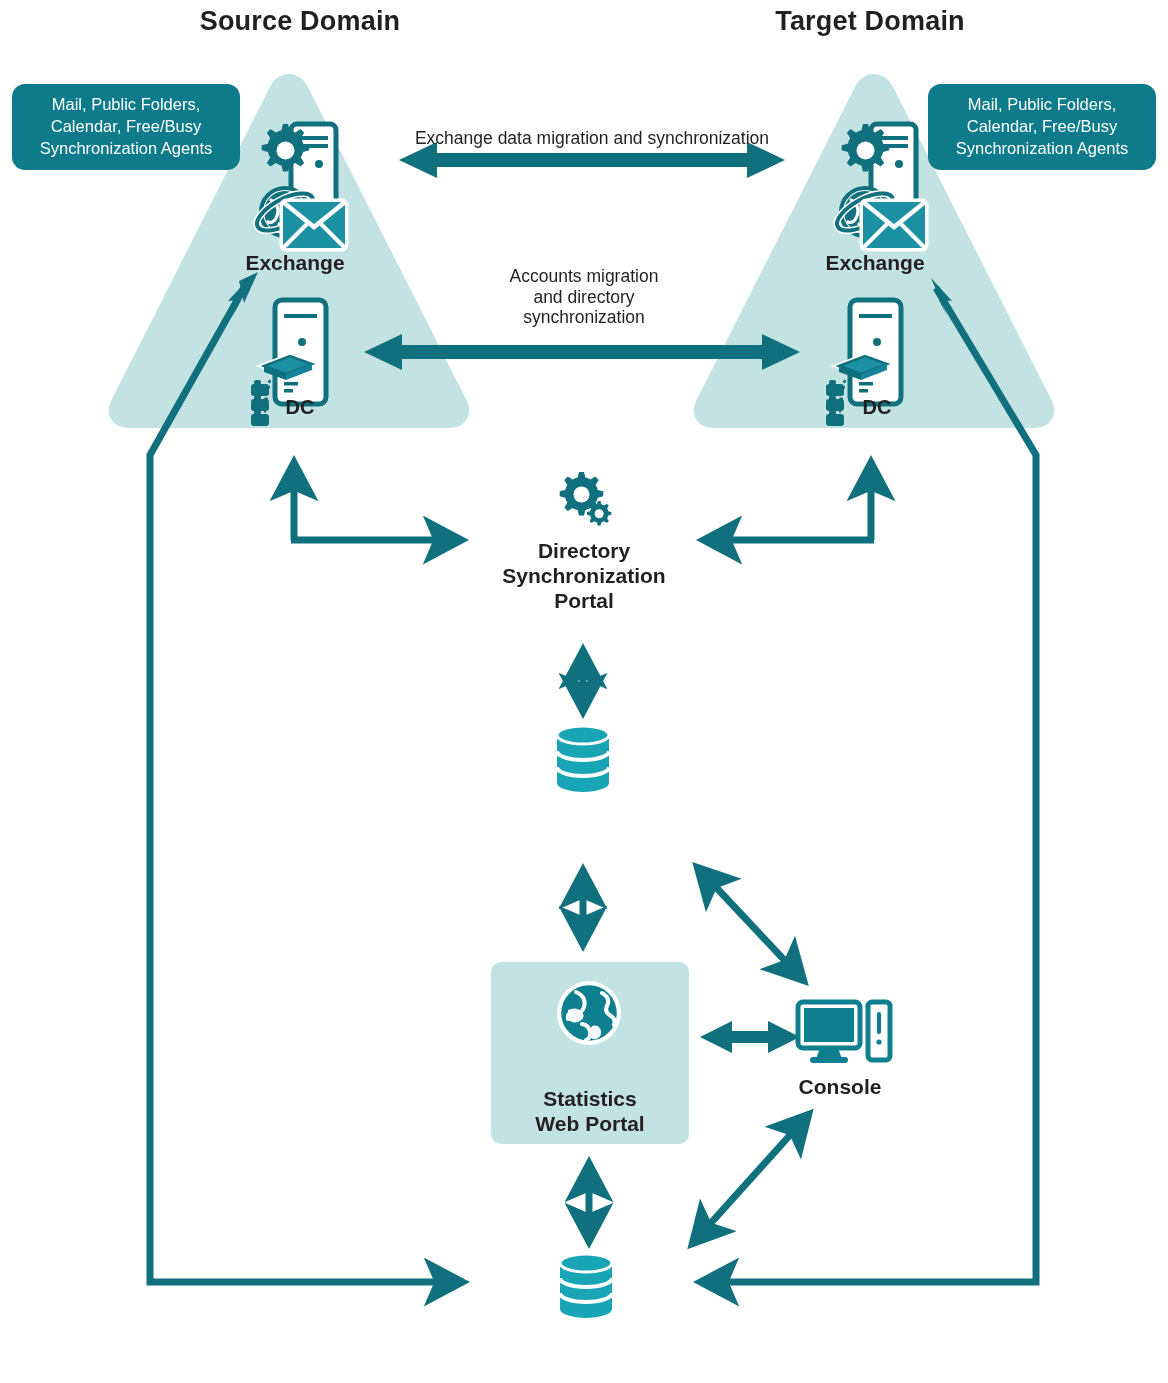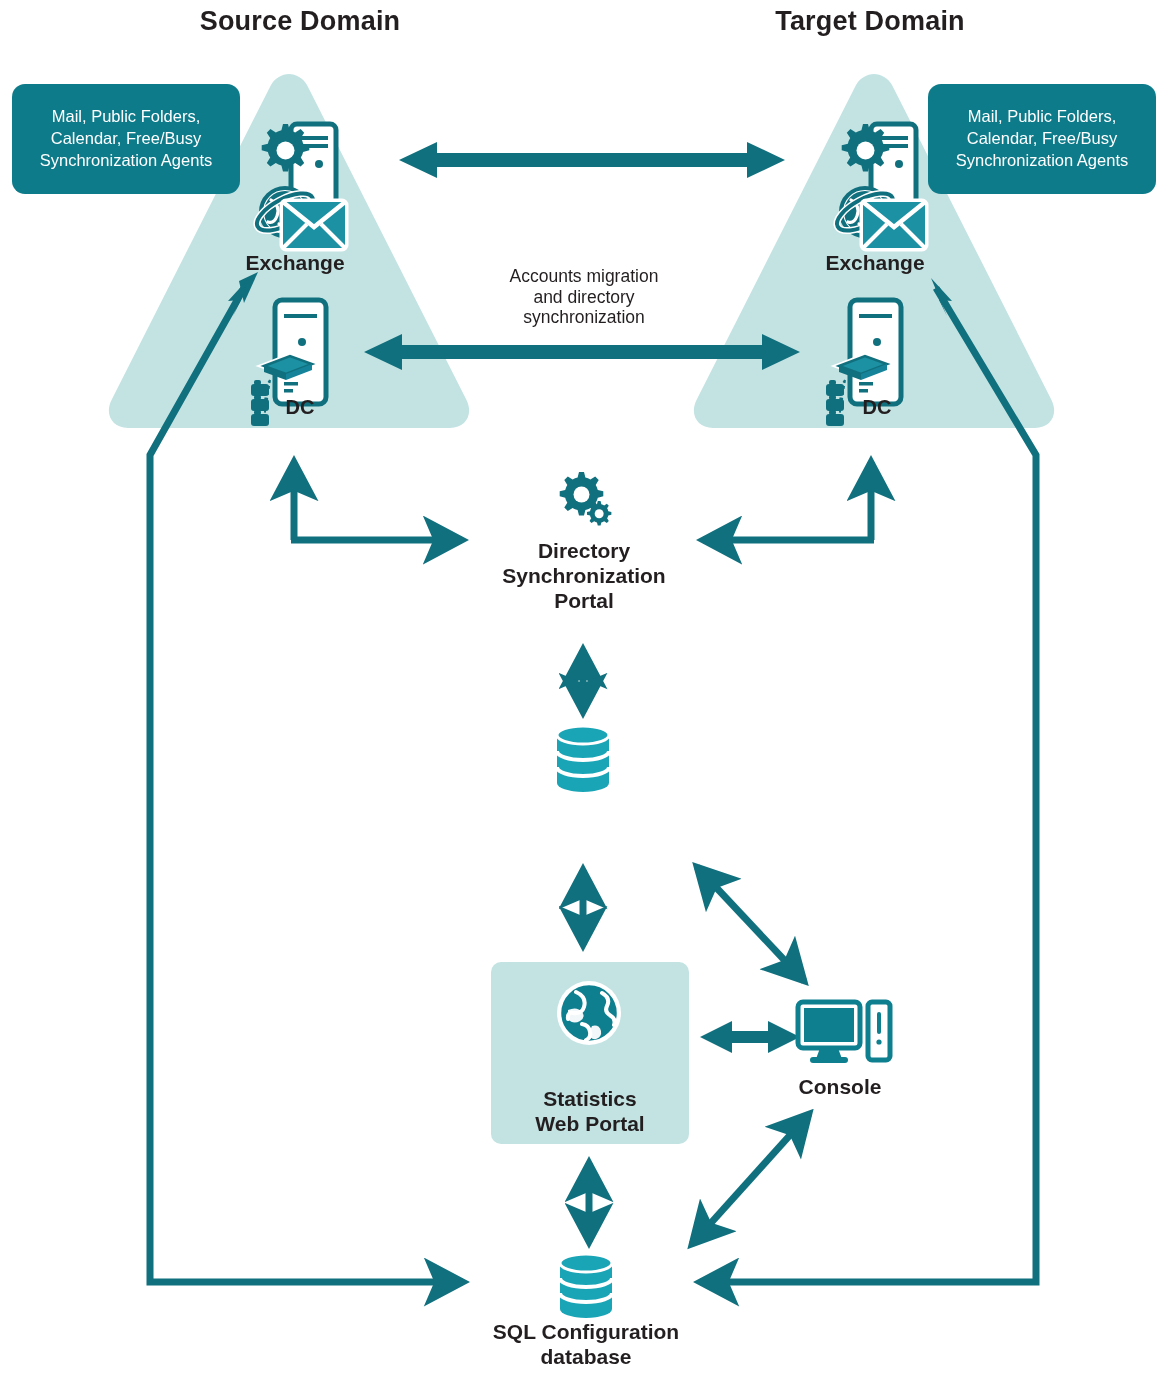--- a/index.html
+++ b/index.html
@@ -46,21 +46,21 @@
     font-weight:normal;
     color:#231f20;
   }
   .callout{
     position:absolute;
     background:#0d7b8a;
     color:#ffffff;
     border-radius:13px;
     font-size:16.5px;
     line-height:1.33;
-    padding:22px 14px;
+    padding:10px 14px;
     white-space:pre-line;
     box-sizing:border-box;
   }
   .callout.left{ text-align:center; }
   .callout.right{ text-align:center; }
 </style>
 </head>
 <body>
 
 <div id="stage">
@@ -354,20 +354,21 @@
   <div class="lbl domain-title" style="left:150px; top:6px; width:300px;">Source Domain</div>
 
   <div class="callout left" style="left:12px; top:84px; width:228px;">Mail, Public Folders,
 Calendar, Free/Busy
 Synchronization Agents</div>
 
   <div class="callout right" style="left:928px; top:84px; width:228px;">Mail, Public Folders,
 Calendar, Free/Busy
 Synchronization Agents</div>
 
+  <div class="lbl flow-label" style="left:384px; top:128px; width:416px;">Exchange data migration and synchronization</div>
 
   <div class="lbl flow-label" style="left:464px; top:266px; width:240px;">Accounts migration
 and directory
 synchronization</div>
 
   <div class="lbl node-label" style="left:200px; top:251px; width:190px;">Exchange</div>
 
   <div class="lbl node-label" style="left:780px; top:251px; width:190px;">Exchange</div>
 
   <div class="lbl node-label-sm" style="left:256px; top:396px; width:88px;">DC</div>
@@ -377,16 +378,14 @@
   <div class="lbl node-label" style="left:453px; top:539px; width:262px;">Directory
 Synchronization
 Portal</div>
 
 
   <div class="lbl node-label" style="left:499px; top:1067px; width:182px;margin-top:20px;">Statistics
 Web Portal</div>
 
   <div class="lbl node-label" style="left:760px; top:1075px; width:160px;">Console</div>
 
-  <div class="lbl node-label" style="left:444px; top:1320px; width:284px;">SQL Configuration
-database</div>
 
 </div>
 
 </body></html>

